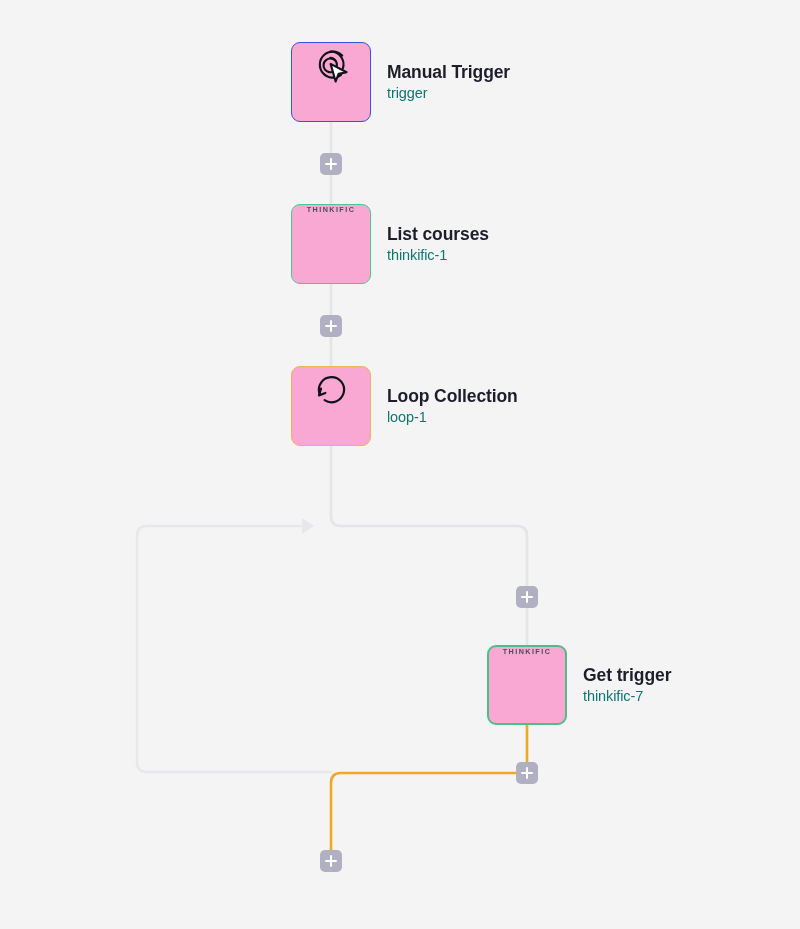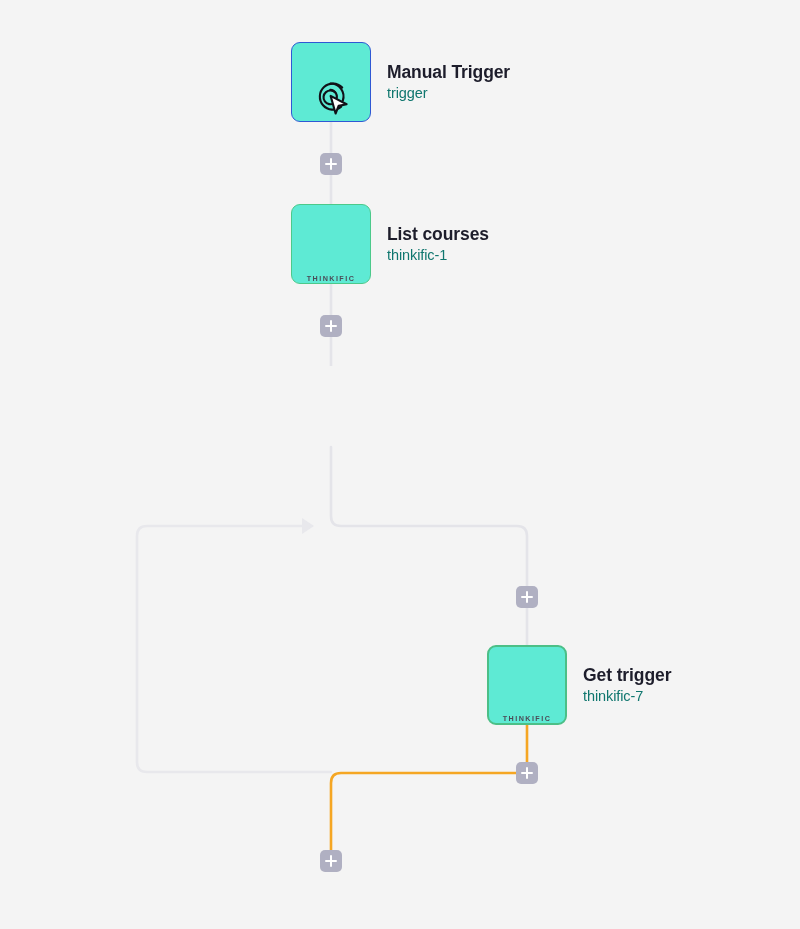--- a/index.html
+++ b/index.html
@@ -37,24 +37,24 @@
   .node {
     position: absolute;
     z-index: 3;
     display: flex;
     align-items: center;
   }
   .node-box {
     width: 80px;
     height: 80px;
     box-sizing: border-box;
-    background: #5eead4;
+    background: #f9a8d4;
     border-radius: 9px;
     display: flex;
-    align-items: flex-end;
+    align-items: flex-start;
     justify-content: center;
     flex: none;
   }
   .node-box.trigger  { border: 1.6px solid #2f58d4; }
   .node-box.thin-green { border: 1.3px solid #4cc98a; }
   .node-box.thick-green { border: 2.6px solid #4cbf87; }
   .node-box.amber    { border: 1.4px solid #f0b254; }
 
   .node-label {
     margin-left: 16px;
@@ -151,20 +151,32 @@
   <div class="node" style="left:291px; top:204px;">
     <div class="node-box thin-green">
       <span class="thinkific-mark">THINKIFIC</span>
     </div>
     <div class="node-label">
       <div class="node-title">List courses</div>
       <div class="node-sub">thinkific-1</div>
     </div>
   </div>
 
+  <div class="node" style="left:291px; top:366px;">
+    <div class="node-box amber">
+      <svg class="icon-svg" width="44" height="44" viewBox="0 0 44 44">
+        <path d="M10.6,26.8 a12.6,12.6 0 1 1 5.0,6.4" fill="none" stroke="#111118" stroke-width="2.2" stroke-linecap="round"></path>
+        <path d="M16.4,26.0 L10.0,28.4 L12.0,21.6" fill="none" stroke="#111118" stroke-width="2.2" stroke-linecap="round" stroke-linejoin="round"></path>
+      </svg>
+    </div>
+    <div class="node-label">
+      <div class="node-title">Loop Collection</div>
+      <div class="node-sub">loop-1</div>
+    </div>
+  </div>
 
   <div class="node" style="left:487px; top:645px;">
     <div class="node-box thick-green">
       <span class="thinkific-mark">THINKIFIC</span>
     </div>
     <div class="node-label">
       <div class="node-title">Get trigger</div>
       <div class="node-sub">thinkific-7</div>
     </div>
   </div>

